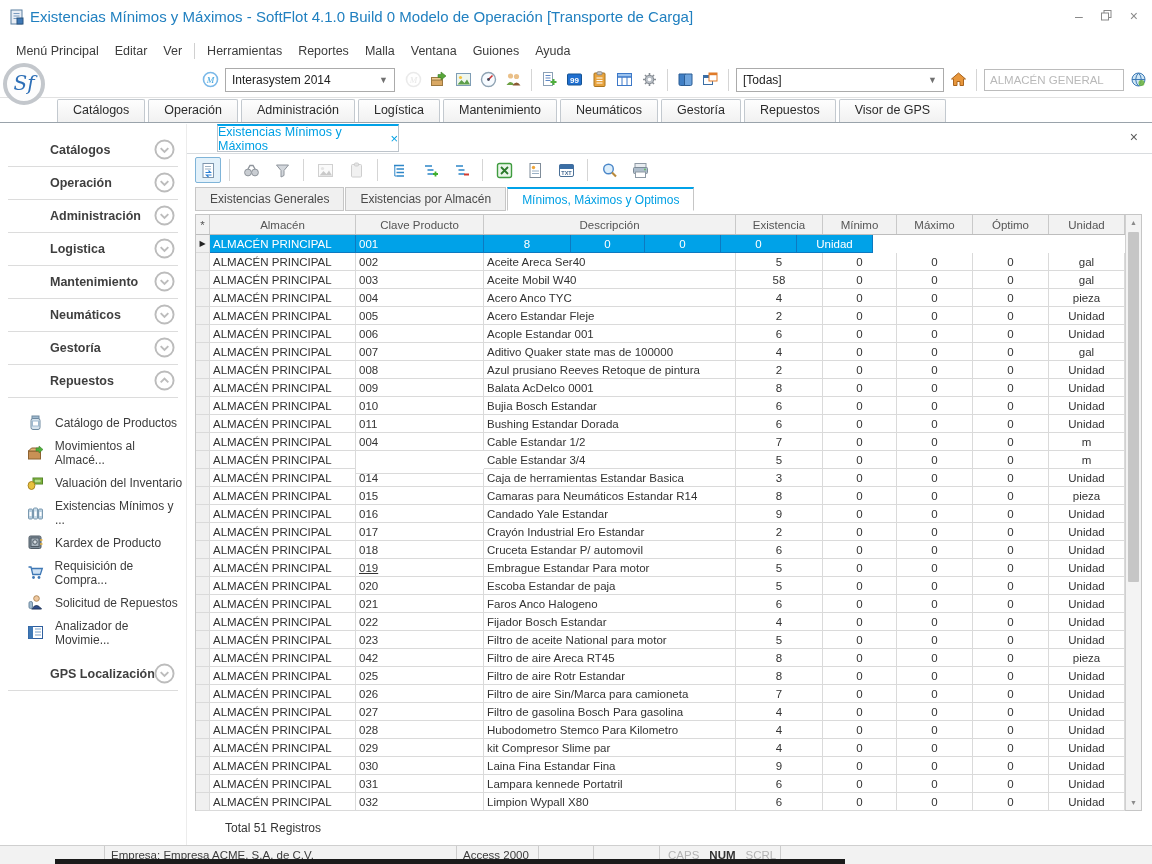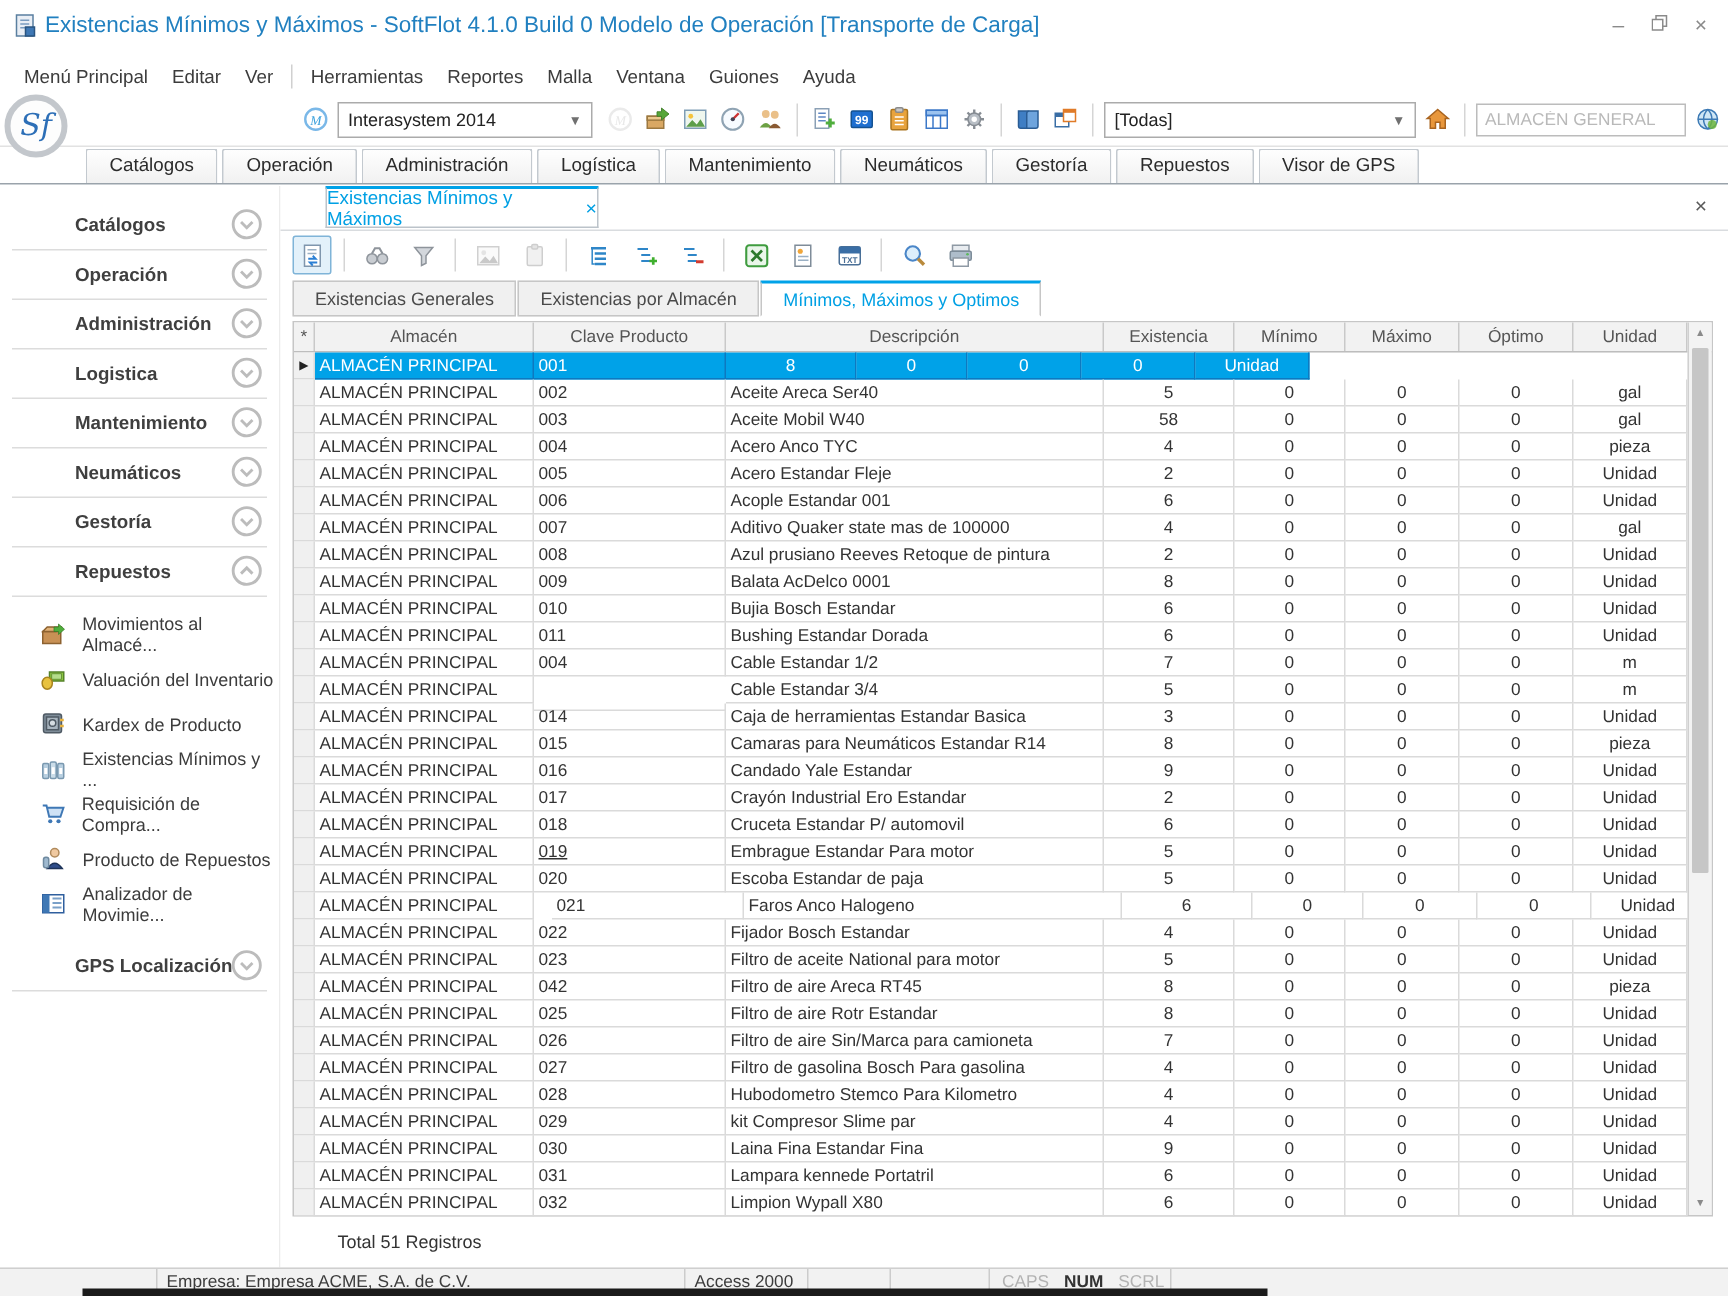--- a/index.html
+++ b/index.html
@@ -319,71 +319,79 @@
         <div class="sb-div" data-name="sidebar-divider"></div>
         <div class="sb-section" data-name="sidebar-section-repuestos">
           <span class="lbl" data-name="sidebar-section-label">Repuestos</span>
           <span class="circ" data-name="collapse-arrow-icon"><svg width="21" height="21" viewBox="0 0 22 22">
               <circle cx="11" cy="11" r="9.5" fill="#fff" stroke="#bcbcbc" stroke-width="2"></circle>
               <path d="M7 13 l4 -4 4 4" fill="none" stroke="#bcbcbc" stroke-width="2"></path>
             </svg></span>
         </div>
         <div class="sb-div" data-name="sidebar-divider"></div>
         <div class="sb-gap"></div>
+        <div class="sb-item" data-name="sidebar-item-catalogo-de-productos">
+          <span class="ic" data-name="jar-icon"><svg width="17" height="17" viewBox="0 0 17 17">
+              <rect x="5" y="2" width="7" height="3" fill="#9fb9cf" stroke="#6f8aa0"></rect>
+              <rect x="4" y="4.5" width="9" height="11" rx="2" fill="#d7e4ee" stroke="#6f8aa0"></rect>
+              <rect x="5.5" y="7" width="6" height="5" fill="#fff" stroke="#9fb9cf"></rect>
+            </svg></span>
+          <span class="lbl" data-name="sidebar-item-label">Catálogo de Productos</span>
+        </div>
         <div class="sb-item" data-name="sidebar-item-movimientos-al-almace">
           <span class="ic" data-name="box-move-icon"><svg width="17" height="17" viewBox="0 0 17 17">
               <rect x="1.5" y="7" width="12" height="8" fill="#c89155" stroke="#8d6230"></rect>
               <path d="M1.5 7 l3 -3 h9 l-3 3 z" fill="#e0b176" stroke="#8d6230"></path>
               <path d="M12 2 l4 3.5 -4 3.5 v-2 h-3 v-3 h3 z" fill="#4fae3c" stroke="#357c26" stroke-width=".5"></path>
             </svg></span>
           <span class="lbl" data-name="sidebar-item-label">Movimientos al Almacé...</span>
         </div>
         <div class="sb-item" data-name="sidebar-item-valuacion-del-inventario">
           <span class="ic" data-name="money-icon"><svg width="17" height="17" viewBox="0 0 17 17">
               <rect x="6" y="4" width="9.5" height="6" fill="#8cc63f" stroke="#55832a"></rect>
               <rect x="7.5" y="5.2" width="6.5" height="3.6" fill="#b5dd8a" stroke="#55832a" stroke-width=".5"></rect>
               <ellipse cx="4.5" cy="11.5" rx="3.4" ry="4" fill="#e8c23f" stroke="#a9841f"></ellipse>
             </svg></span>
           <span class="lbl" data-name="sidebar-item-label">Valuación del Inventario</span>
-        </div>
-        <div class="sb-item" data-name="sidebar-item-kardex-de-producto">
-          <span class="ic" data-name="safe-icon"><svg width="17" height="17" viewBox="0 0 17 17">
-              <rect x="2" y="2" width="12" height="12.5" rx="1.5" fill="#7e8c98" stroke="#4f5a64"></rect>
-              <rect x="4" y="4" width="8" height="8.5" fill="#a8b4be" stroke="#4f5a64"></rect>
-              <circle cx="8" cy="8" r="2.2" fill="#d6dde2" stroke="#4f5a64"></circle>
-              <path d="M13 6 h2.5 M13 10 h2.5" stroke="#e8b23c" stroke-width="1.6"></path>
-            </svg></span>
-          <span class="lbl" data-name="sidebar-item-label">Kardex de Producto</span>
         </div>
         <div class="sb-item" data-name="sidebar-item-existencias-minimos-y">
           <span class="ic" data-name="bottles-icon"><svg width="17" height="17" viewBox="0 0 17 17">
               <rect x="1.5" y="5" width="4" height="10" rx="1" fill="#b8cfe0" stroke="#7a99b0"></rect>
               <rect x="6.5" y="4" width="4" height="11" rx="1" fill="#cbdde9" stroke="#7a99b0"></rect>
               <rect x="11.5" y="5" width="4" height="10" rx="1" fill="#b8cfe0" stroke="#7a99b0"></rect>
               <rect x="2.5" y="8" width="2" height="4" fill="#fff"></rect>
               <rect x="7.5" y="7.5" width="2" height="4.5" fill="#fff"></rect>
               <rect x="12.5" y="8" width="2" height="4" fill="#fff"></rect>
             </svg></span>
           <span class="lbl" data-name="sidebar-item-label">Existencias Mínimos y ...</span>
         </div>
+        <div class="sb-item" data-name="sidebar-item-kardex-de-producto">
+          <span class="ic" data-name="safe-icon"><svg width="17" height="17" viewBox="0 0 17 17">
+              <rect x="2" y="2" width="12" height="12.5" rx="1.5" fill="#7e8c98" stroke="#4f5a64"></rect>
+              <rect x="4" y="4" width="8" height="8.5" fill="#a8b4be" stroke="#4f5a64"></rect>
+              <circle cx="8" cy="8" r="2.2" fill="#d6dde2" stroke="#4f5a64"></circle>
+              <path d="M13 6 h2.5 M13 10 h2.5" stroke="#e8b23c" stroke-width="1.6"></path>
+            </svg></span>
+          <span class="lbl" data-name="sidebar-item-label">Kardex de Producto</span>
+        </div>
         <div class="sb-item" data-name="sidebar-item-requisicion-de-compra">
           <span class="ic" data-name="cart-icon"><svg width="17" height="17" viewBox="0 0 17 17">
               <path d="M1.5 3 h2.5 l1.8 7.5 h7.5 l2 -6 H4.5" fill="#cfe2f5" stroke="#3f78b5" stroke-width="1.3"></path>
               <circle cx="6.5" cy="13.5" r="1.4" fill="#3f78b5"></circle>
               <circle cx="12" cy="13.5" r="1.4" fill="#3f78b5"></circle>
             </svg></span>
           <span class="lbl" data-name="sidebar-item-label">Requisición de Compra...</span>
         </div>
         <div class="sb-item" data-name="sidebar-item-solicitud-de-repuestos">
           <span class="ic" data-name="person-request-icon"><svg width="17" height="17" viewBox="0 0 17 17">
               <circle cx="9.5" cy="4.5" r="2.8" fill="#f0c9a0" stroke="#b08a5c"></circle>
               <path d="M4.5 15 q5 -7 10 0 z" fill="#2f4d8a" stroke="#1e3358"></path>
               <rect x="2" y="7.5" width="3.5" height="7" rx="1.5" fill="#9fb9cf" stroke="#6f8aa0"></rect>
             </svg></span>
-          <span class="lbl" data-name="sidebar-item-label">Producto de Repuestos</span>
+          <span class="lbl" data-name="sidebar-item-label">Solicitud de Repuestos</span>
         </div>
         <div class="sb-item" data-name="sidebar-item-analizador-de-movimie">
           <span class="ic" data-name="analyzer-icon"><svg width="17" height="17" viewBox="0 0 17 17">
               <rect x="1.5" y="2.5" width="14" height="12" fill="#fff" stroke="#2f5f9e"></rect>
               <rect x="1.5" y="2.5" width="4.5" height="12" fill="#3f78b5"></rect>
               <path d="M8 5 h6 M8 8 h6 M8 11 h6" stroke="#7aa0c8" stroke-width="1.2"></path>
             </svg></span>
           <span class="lbl" data-name="sidebar-item-label">Analizador de Movimie...</span>
         </div>
         <div class="sb-gap"></div>
@@ -732,21 +740,21 @@
               <span class="gc" data-name="cell-descripcion" style="width: 252px;">Escoba Estandar de paja</span>
               <span class="gc num" data-name="cell-existencia" style="width: 87px;">5</span>
               <span class="gc num" data-name="cell-minimo" style="width: 74px;">0</span>
               <span class="gc num" data-name="cell-maximo" style="width: 76px;">0</span>
               <span class="gc num" data-name="cell-optimo" style="width: 76px;">0</span>
               <span class="gc num" data-name="cell-unidad" style="width: 76px;">Unidad</span>
             </div>
             <div class="g-row" data-name="table-row">
               <span class="gc ind" data-name="row-indicator-cell" style="width: 14px;"></span>
               <span class="gc" data-name="cell-almacen" style="width: 146px;">ALMACÉN PRINCIPAL</span>
-              <span class="gc" data-name="cell-clave-producto" style="width: 128px; margin-left: 12px;">021</span>
+              <span class="gc" data-name="cell-clave-producto" style="width: 128px;">021</span>
               <span class="gc" data-name="cell-descripcion" style="width: 252px;">Faros Anco Halogeno</span>
               <span class="gc num" data-name="cell-existencia" style="width: 87px;">6</span>
               <span class="gc num" data-name="cell-minimo" style="width: 74px;">0</span>
               <span class="gc num" data-name="cell-maximo" style="width: 76px;">0</span>
               <span class="gc num" data-name="cell-optimo" style="width: 76px;">0</span>
               <span class="gc num" data-name="cell-unidad" style="width: 76px;">Unidad</span>
             </div>
             <div class="g-row" data-name="table-row">
               <span class="gc ind" data-name="row-indicator-cell" style="width: 14px;"></span>
               <span class="gc" data-name="cell-almacen" style="width: 146px;">ALMACÉN PRINCIPAL</span>

